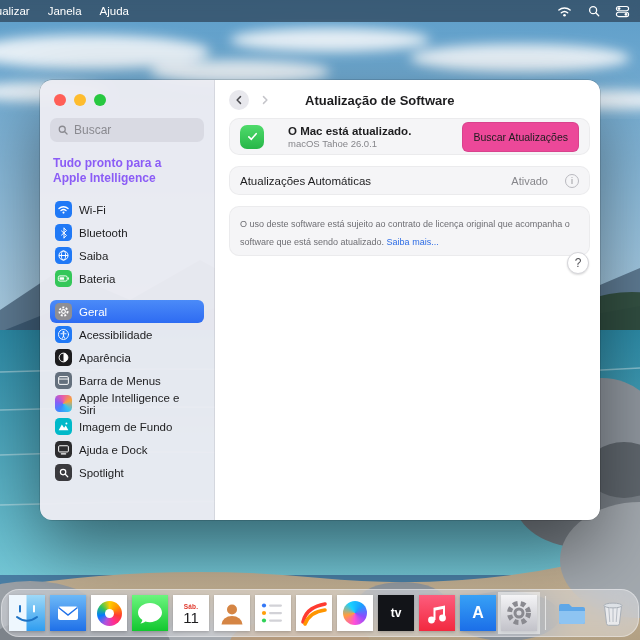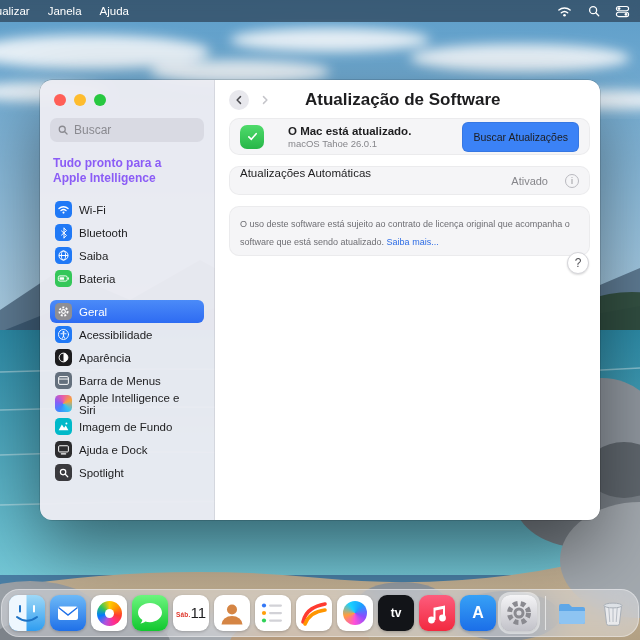--- a/index.html
+++ b/index.html
@@ -48,50 +48,50 @@
   .si { width:17px; height:17px; border-radius:4.5px; flex:none;
     display:flex; align-items:center; justify-content:center; overflow:hidden; }
   .gap { height:10px; }
 
   
   .content { flex:1; position:relative; background:#ffffff; }
   .chead { position:absolute; top:10px; left:14px; display:flex; align-items:center; }
   .navbtn { width:20px; height:20px; border-radius:50%; display:flex; align-items:center; justify-content:center; }
   .navbtn.back { background:#e8e8ed; }
   .navbtn.fwd { margin-left:6px; }
-  .ctitle { margin-left:30px; font-size:17px; font-weight:700; color:#1d1d1f; white-space:nowrap; }
+  .ctitle { margin-left:30px; font-size:13px; font-weight:700; color:#1d1d1f; white-space:nowrap; }
   .card { position:absolute; left:14px; right:10px; background:#f5f5f7; border-radius:10px;
     border:0.5px solid rgba(0,0,0,0.04); }
   .card.update { top:38px; height:37px; display:flex; align-items:center; gap:24px; padding:0 10px; }
   .upd-icon { width:24px; height:24px; border-radius:7px; flex:none;
     background:linear-gradient(180deg,#4fdb6b,#27b648); display:flex; align-items:center; justify-content:center; }
   .upd-title { font-size:11.5px; font-weight:700; color:#1d1d1f; }
   .upd-sub { font-size:9.5px; color:#86868b; margin-top:1px; }
   .upd-btn { margin-left:auto; font:10.5px "Liberation Sans",sans-serif; color:#1d1d1f;
-    background:#3b82f6; border:0.5px solid rgba(0,0,0,0.08); border-radius:6px; padding:8px 10px; }
-  .card.auto { top:86px; height:29px; display:flex; padding:0 10px; }
+    background:#ec4899; border:0.5px solid rgba(0,0,0,0.08); border-radius:6px; padding:8px 10px; }
+  .card.auto { top:86px; height:29px; display:flex; align-items:center; padding:0 10px; }
   .auto-label { font-size:11.5px; color:#1d1d1f; }
   .auto-right { margin-left:auto; display:flex; align-items:center; gap:17px; }
   .auto-val { font-size:11px; color:#86868b; }
   .info { width:14px; height:14px; border-radius:50%; border:1px solid #b9b9bf; color:#8e8e93;
     font-size:9px; display:flex; align-items:center; justify-content:center; }
   .card.license { top:126px; padding:6px 10px; }
   .lic { font-size:9px; color:#6e6e73; line-height:1.4; }
   .lic-link { color:#2e6de5; cursor:pointer; }
   .help { position:absolute; right:11px; top:172px; width:22px; height:22px; border-radius:50%;
     background:#fff; border:1px solid #d5d5da; box-shadow:0 1px 2px rgba(0,0,0,0.14);
     display:flex; align-items:center; justify-content:center; font-size:12px; color:#515156; }
 
   
   .dock { position:absolute; left:50%; transform:translateX(-50%); bottom:3px; z-index:40;
     display:flex; align-items:center; gap:5px; padding:5px 7px;
     background:rgba(245,246,250,0.40); border:1px solid rgba(255,255,255,0.38);
     border-radius:18px; backdrop-filter:blur(14px); }
-  .tile { width:36px; height:36px; border-radius:9px; flex:none; position:relative; overflow:hidden;
-    display:flex; flex-direction:row; align-items:center; justify-content:center;
+  .tile { width:36px; height:36px; border-radius:0; flex:none; position:relative; overflow:hidden;
+    display:flex; flex-direction:column; align-items:center; justify-content:center;
     box-shadow:0 1px 3px rgba(0,0,0,0.22); }
   .tile.bare { box-shadow:none; overflow:visible; }
   .tile.active { box-shadow:0 0 0 3px rgba(255,255,255,0.5), 0 1px 3px rgba(0,0,0,0.22); }
   .wheel { width:25px; height:25px; border-radius:50%; display:flex; align-items:center; justify-content:center;
     background:conic-gradient(#ffcc00,#ff9500,#ff3b30,#ff2d95,#af52de,#007aff,#34c759,#ffcc00); }
   .wheel-c { width:9px; height:9px; border-radius:50%; background:#fff; }
   .orb { width:24px; height:24px; border-radius:50%;
     background:conic-gradient(from 40deg,#19a0ff,#8a4dff,#ff4fd8,#ff9d3c,#19d2ff,#19a0ff); }
   .cal-week { font-size:6.5px; font-weight:700; color:#e0382c; margin-top:3px; letter-spacing:0.2px; }
   .cal-day { font-size:15px; font-weight:300; color:#1d1d1f; line-height:1.05; }

